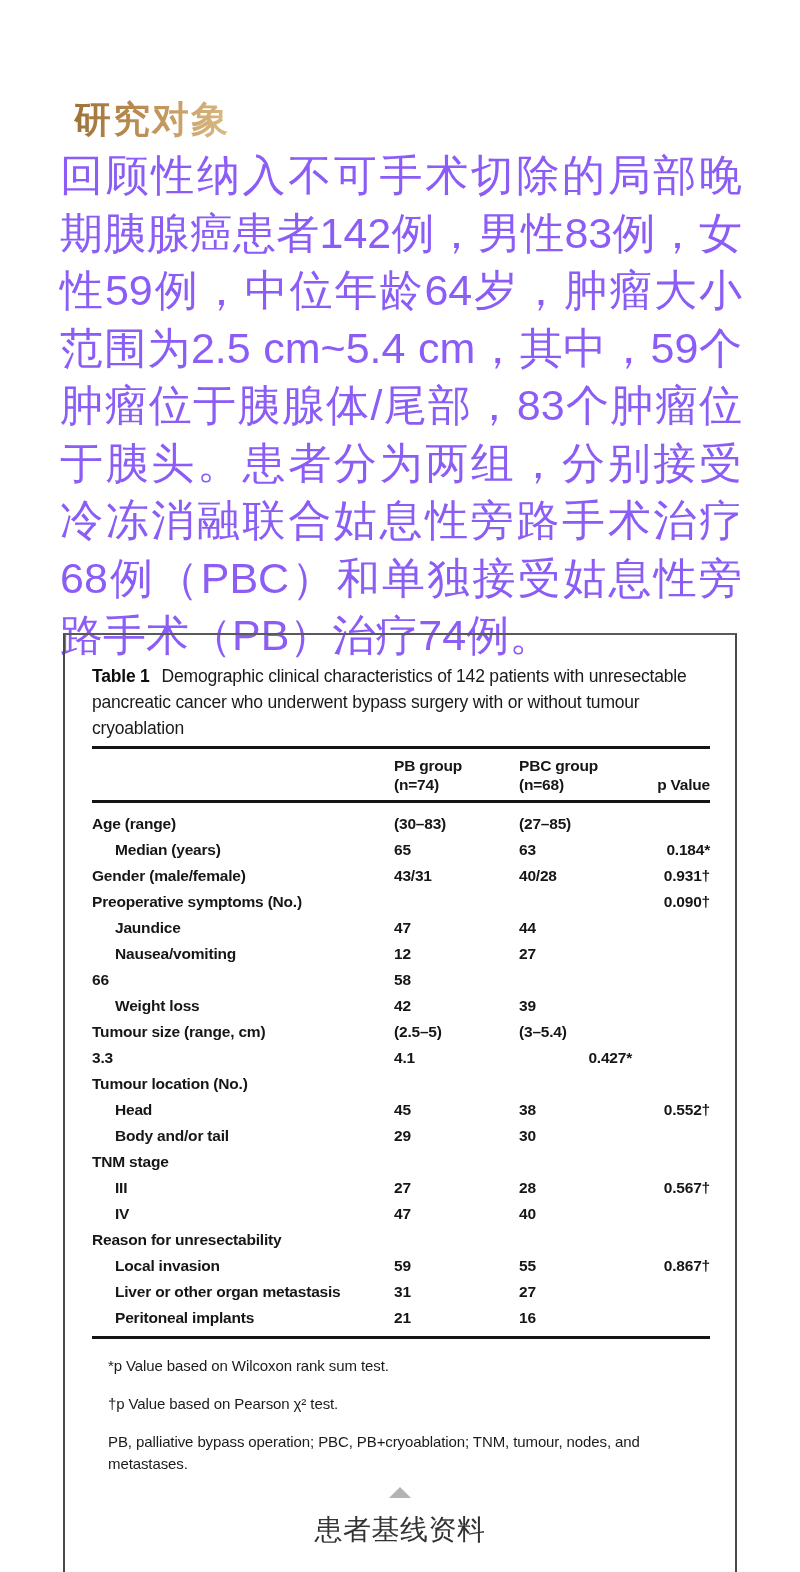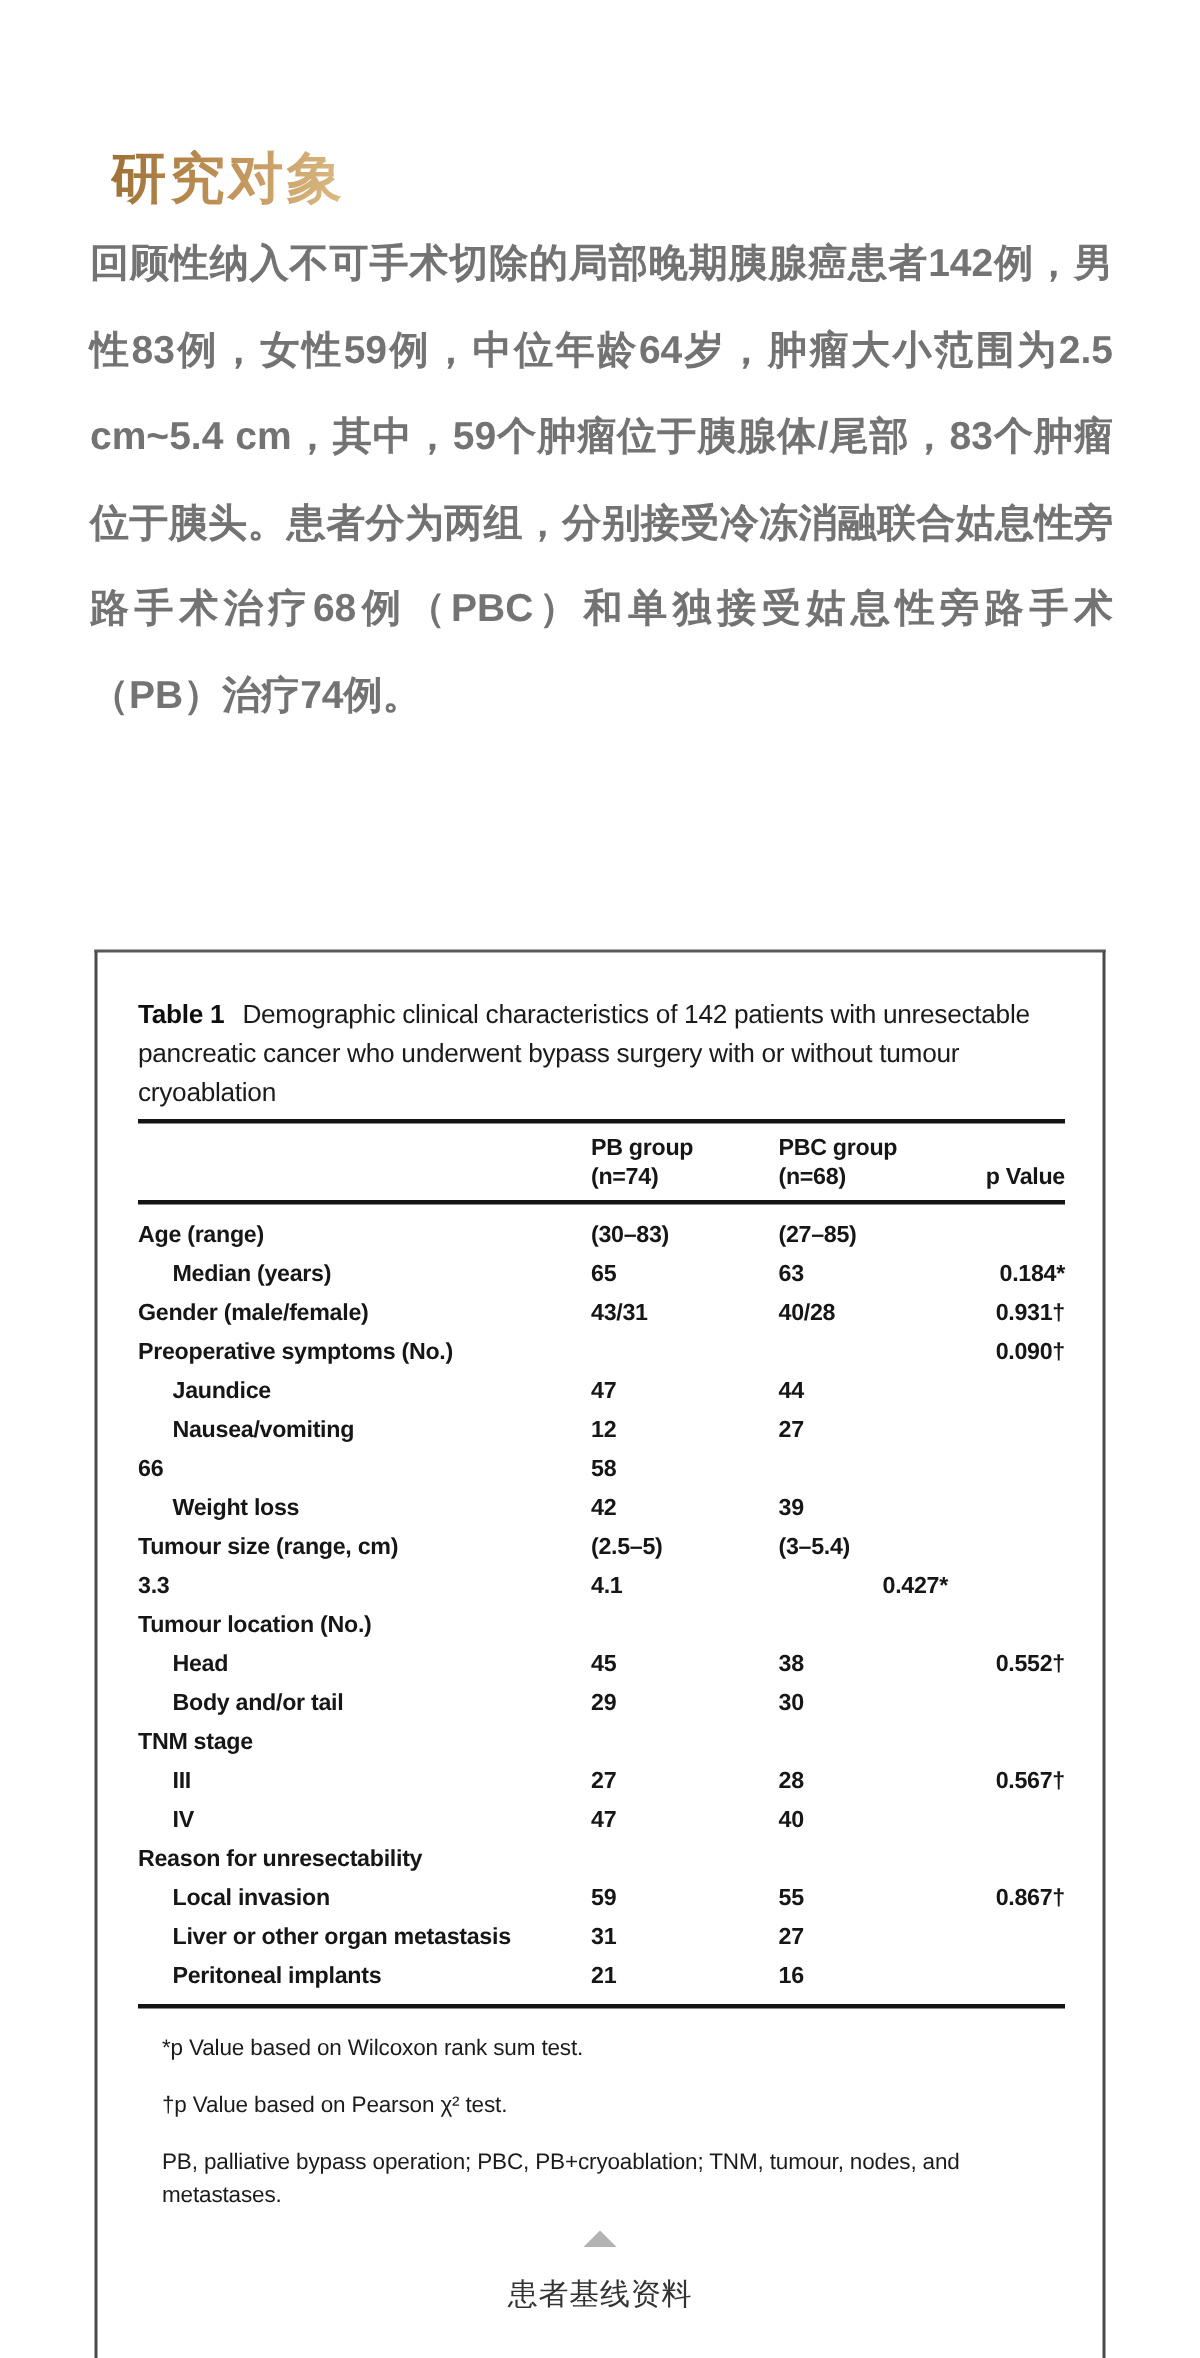--- a/index.html
+++ b/index.html
@@ -13,23 +13,23 @@
     font-family:"Liberation Serif",serif;
     font-size:37px;line-height:40px;font-weight:700;letter-spacing:2px;
     color:#b8884d;
     background:linear-gradient(100deg,#9c7136 0%,#bd8f55 45%,#dcbc86 100%);
     -webkit-background-clip:text;background-clip:text;
     -webkit-text-fill-color:transparent;
   }
   
   .paragraph{
     position:absolute;left:60px;top:147px;width:682px;
-    font-size:26px;line-height:57.5px;color:#737373;
+    font-size:43px;line-height:57.5px;color:#8b5cf6;
     text-align:justify;text-justify:inter-ideograph;
-    font-weight:700;
+    font-weight:400;
   }
   
   .table-box{
     position:absolute;left:63px;top:633px;width:674px;height:958px;
     box-sizing:border-box;
     border:2px solid #4a4a4a;border-bottom-color:#8f8f8f;border-top-color:#5a5a5a;
     padding:28px 25px 0 27px;
     color:#161616;
     letter-spacing:-0.2px;
   }
@@ -59,21 +59,21 @@
   
   .footer-toggle{
     position:absolute;left:0;top:1487px;width:800px;text-align:center;cursor:pointer;
   }
   .up-triangle{
     width:0;height:0;margin:0 auto;
     border-left:11px solid transparent;border-right:11px solid transparent;
     border-bottom:11px solid #b3b3b3;
   }
   .footer-caption{
-    margin-top:19px;font-size:20px;line-height:26px;color:#333333;letter-spacing:0.5px;
+    margin-top:19px;font-size:28px;line-height:26px;color:#333333;letter-spacing:0.5px;
   }
 </style>
 </head>
 <body>
 
 <h1 class="heading">研究对象</h1>
 
 <div class="paragraph">回顾性纳入不可手术切除的局部晚期胰腺癌患者142例，男性83例，女性59例，中位年龄64岁，肿瘤大小范围为2.5 cm~5.4 cm，其中，59个肿瘤位于胰腺体/尾部，83个肿瘤位于胰头。患者分为两组，分别接受冷冻消融联合姑息性旁路手术治疗68例（PBC）和单独接受姑息性旁路手术（PB）治疗74例。</div>
 
 <div class="table-box">

